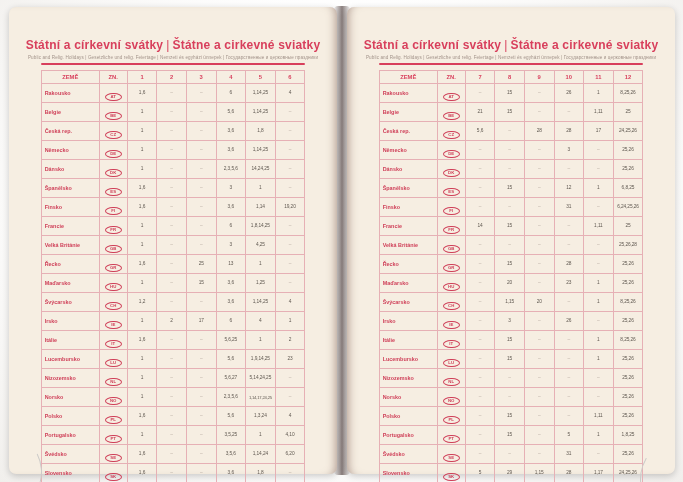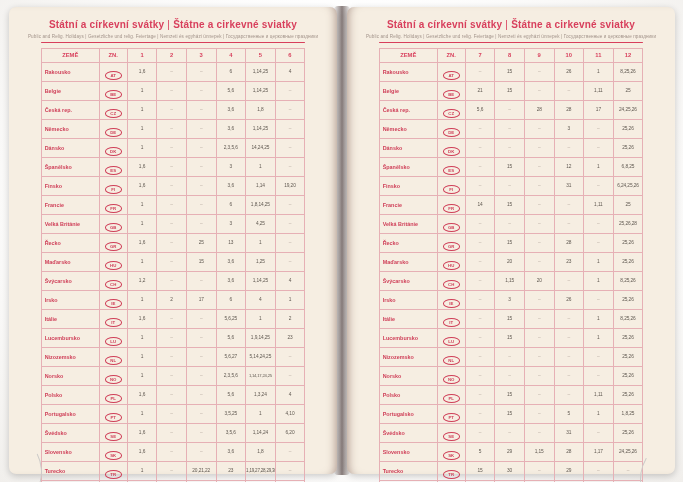--- a/index.html
+++ b/index.html
@@ -6,21 +6,21 @@
   body{width:683px;height:482px;font-family:"Liberation Sans","DejaVu Sans",sans-serif;}
   #canvas{position:relative;width:683px;height:482px;overflow:hidden;
     background:radial-gradient(ellipse at 50% 45%, #ffffff 55%, #f1efec 100%);}
   .gutter{position:absolute;left:334px;top:6px;width:16px;height:469px;
     background:linear-gradient(90deg,rgba(90,60,55,0.05),rgba(40,20,18,0.55) 50%,rgba(90,60,55,0.05));
     border-radius:4px;}
   .page{position:absolute;top:7px;width:328px;height:467px;background:#f6eee2;border-radius:7px;}
   .page.left{left:9px;box-shadow:0 2px 7px rgba(0,0,0,0.20), inset -8px 0 10px -7px rgba(110,75,65,0.55);}
   .page.right{left:347px;box-shadow:0 2px 7px rgba(0,0,0,0.20), inset 8px 0 10px -7px rgba(110,75,65,0.55);}
   .page-head{padding-top:12px;text-align:center;}
-  .title{font-size:10px;font-weight:bold;color:#d83f5c;letter-spacing:0.2px;line-height:1.25;}
+  .title{font-size:12px;font-weight:bold;color:#d83f5c;letter-spacing:0.2px;line-height:1.25;margin-top:19px;}
   .title .sep{font-weight:normal;padding:0 3px;color:#d83f5c;}
   .subtitle{margin-top:2px;font-size:4.6px;color:#a2938a;letter-spacing:0.1px;}
   .rule{margin:3px auto 0;width:264px;height:1.6px;background:#d83f5c;border-radius:1px;}
   table.holiday-table{margin:5px auto 0;border-collapse:collapse;width:264px;table-layout:fixed;}
   .holiday-table th,.holiday-table td{border:1px solid #e6b0b5;padding:0;overflow:hidden;}
   .holiday-table th{color:#d83f5c;font-weight:bold;font-size:5.8px;height:12.5px;background:#f6eee2;}
   col.c-country{width:58px;} col.c-code{width:28px;} col.c-month{width:29.6px;}
   td.c-name{font-size:5.4px;font-weight:bold;color:#cf3f58;padding-left:3px;text-align:left;height:13.9px;}
   td.c-code{text-align:center;}
   .badge{display:inline-block;border:1px solid #cf3f58;color:#cf3f58;font-size:4.3px;font-weight:bold;

